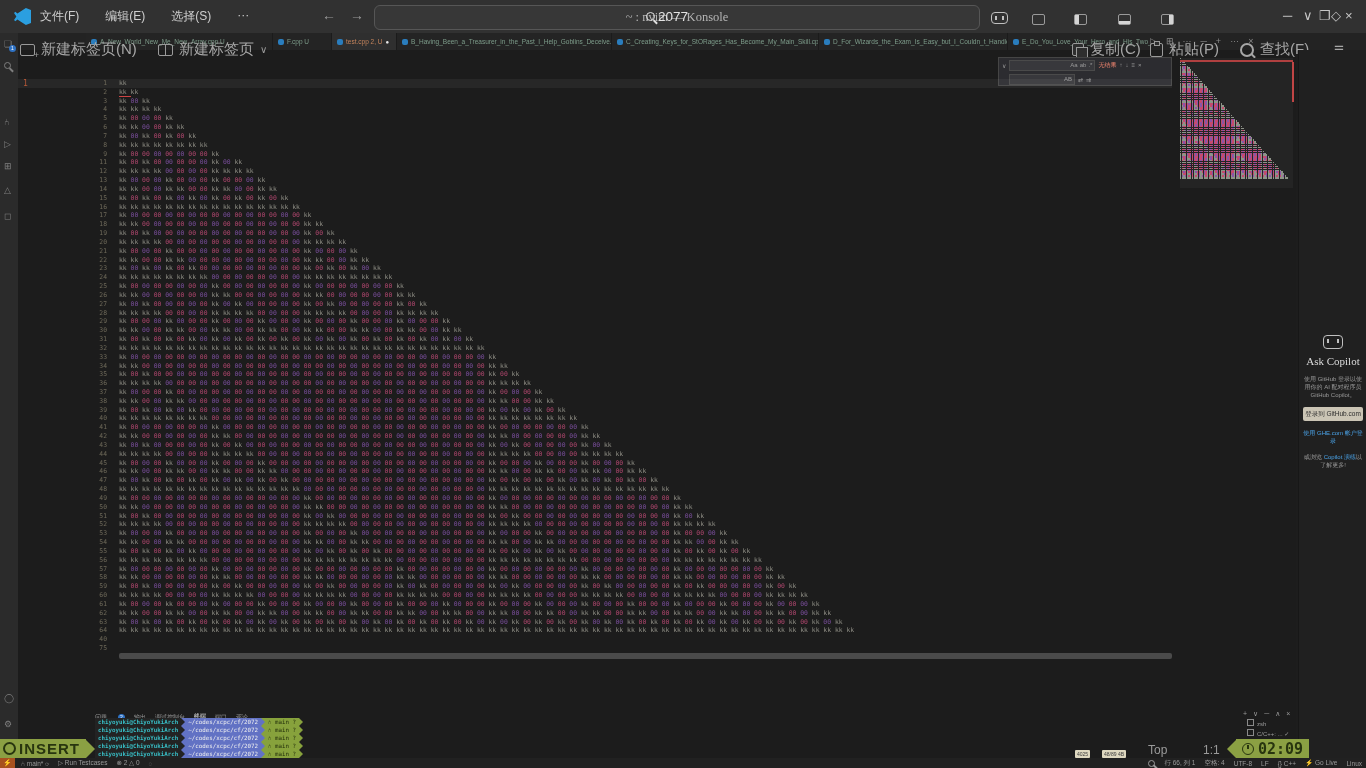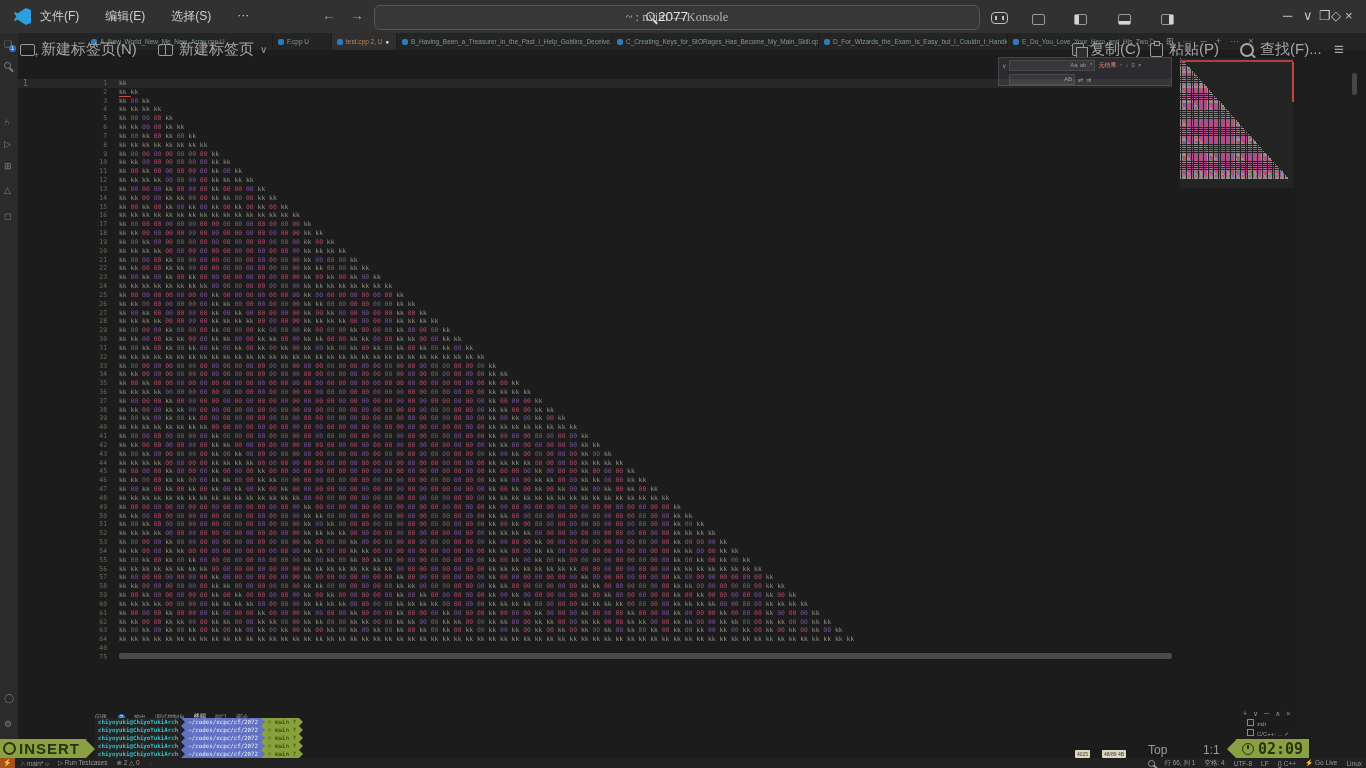--- a/index.html
+++ b/index.html
@@ -2488,21 +2488,20 @@
   <div class="abs" id="nvim-lines">
       <div class="nvrow cursorline"><span class="num">1</span><span class="ct"><span class="tok-kk">kk </span></span></div>
       <div class="nvrow"><span class="num">2</span><span class="ct"><span class="tok-kk u-red">kk </span><span class="tok-kk">kk </span></span></div>
       <div class="nvrow"><span class="num">3</span><span class="ct"><span class="tok-kk">kk </span><span class="tok-v">00 </span><span class="tok-kk">kk </span></span></div>
       <div class="nvrow"><span class="num">4</span><span class="ct"><span class="tok-kk">kk </span><span class="tok-kk">kk </span><span class="tok-kk">kk </span><span class="tok-kk">kk </span></span></div>
       <div class="nvrow"><span class="num">5</span><span class="ct"><span class="tok-kk">kk </span><span class="tok-p">00 </span><span class="tok-v">00 </span><span class="tok-p">00 </span><span class="tok-kk">kk </span></span></div>
       <div class="nvrow"><span class="num">6</span><span class="ct"><span class="tok-kk">kk </span><span class="tok-kk">kk </span><span class="tok-v">00 </span><span class="tok-p">00 </span><span class="tok-kk">kk </span><span class="tok-kk">kk </span></span></div>
       <div class="nvrow"><span class="num">7</span><span class="ct"><span class="tok-kk">kk </span><span class="tok-v">00 </span><span class="tok-kk">kk </span><span class="tok-p">00 </span><span class="tok-kk">kk </span><span class="tok-p">00 </span><span class="tok-kk">kk </span></span></div>
       <div class="nvrow"><span class="num">8</span><span class="ct"><span class="tok-kk">kk </span><span class="tok-kk">kk </span><span class="tok-kk">kk </span><span class="tok-kk">kk </span><span class="tok-kk">kk </span><span class="tok-kk">kk </span><span class="tok-kk">kk </span><span class="tok-kk">kk </span></span></div>
       <div class="nvrow"><span class="num">9</span><span class="ct"><span class="tok-kk">kk </span><span class="tok-p">00 </span><span class="tok-p">00 </span><span class="tok-v">00 </span><span class="tok-p">00 </span><span class="tok-v">00 </span><span class="tok-p">00 </span><span class="tok-p">00 </span><span class="tok-kk">kk </span></span></div>
-      <div class="nvrow"><span class="num">10</span><span class="ct"><span class="tok-kk">kk </span><span class="tok-kk">kk </span><span class="tok-v">00 </span><span class="tok-p">00 </span><span class="tok-p">00 </span><span class="tok-v">00 </span><span class="tok-p">00 </span><span class="tok-v">00 </span><span class="tok-kk">kk </span><span class="tok-kk">kk </span></span></div>
       <div class="nvrow"><span class="num">11</span><span class="ct"><span class="tok-kk">kk </span><span class="tok-p">00 </span><span class="tok-kk">kk </span><span class="tok-p">00 </span><span class="tok-v">00 </span><span class="tok-p">00 </span><span class="tok-p">00 </span><span class="tok-v">00 </span><span class="tok-kk">kk </span><span class="tok-v">00 </span><span class="tok-kk">kk </span></span></div>
       <div class="nvrow"><span class="num">12</span><span class="ct"><span class="tok-kk">kk </span><span class="tok-kk">kk </span><span class="tok-kk">kk </span><span class="tok-kk">kk </span><span class="tok-v">00 </span><span class="tok-p">00 </span><span class="tok-v">00 </span><span class="tok-p">00 </span><span class="tok-kk">kk </span><span class="tok-kk">kk </span><span class="tok-kk">kk </span><span class="tok-kk">kk </span></span></div>
       <div class="nvrow"><span class="num">13</span><span class="ct"><span class="tok-kk">kk </span><span class="tok-v">00 </span><span class="tok-p">00 </span><span class="tok-v">00 </span><span class="tok-kk">kk </span><span class="tok-p">00 </span><span class="tok-v">00 </span><span class="tok-p">00 </span><span class="tok-kk">kk </span><span class="tok-p">00 </span><span class="tok-p">00 </span><span class="tok-v">00 </span><span class="tok-kk">kk </span></span></div>
       <div class="nvrow"><span class="num">14</span><span class="ct"><span class="tok-kk">kk </span><span class="tok-kk">kk </span><span class="tok-p">00 </span><span class="tok-v">00 </span><span class="tok-kk">kk </span><span class="tok-kk">kk </span><span class="tok-p">00 </span><span class="tok-p">00 </span><span class="tok-kk">kk </span><span class="tok-kk">kk </span><span class="tok-v">00 </span><span class="tok-p">00 </span><span class="tok-kk">kk </span><span class="tok-kk">kk </span></span></div>
       <div class="nvrow"><span class="num">15</span><span class="ct"><span class="tok-kk">kk </span><span class="tok-p">00 </span><span class="tok-kk">kk </span><span class="tok-p">00 </span><span class="tok-kk">kk </span><span class="tok-v">00 </span><span class="tok-kk">kk </span><span class="tok-v">00 </span><span class="tok-kk">kk </span><span class="tok-p">00 </span><span class="tok-kk">kk </span><span class="tok-p">00 </span><span class="tok-kk">kk </span><span class="tok-p">00 </span><span class="tok-kk">kk </span></span></div>
       <div class="nvrow"><span class="num">16</span><span class="ct"><span class="tok-kk">kk </span><span class="tok-kk">kk </span><span class="tok-kk">kk </span><span class="tok-kk">kk </span><span class="tok-kk">kk </span><span class="tok-kk">kk </span><span class="tok-kk">kk </span><span class="tok-kk">kk </span><span class="tok-kk">kk </span><span class="tok-kk">kk </span><span class="tok-kk">kk </span><span class="tok-kk">kk </span><span class="tok-kk">kk </span><span class="tok-kk">kk </span><span class="tok-kk">kk </span><span class="tok-kk">kk </span></span></div>
       <div class="nvrow"><span class="num">17</span><span class="ct"><span class="tok-kk">kk </span><span class="tok-v">00 </span><span class="tok-p">00 </span><span class="tok-p">00 </span><span class="tok-v">00 </span><span class="tok-p">00 </span><span class="tok-v">00 </span><span class="tok-p">00 </span><span class="tok-p">00 </span><span class="tok-v">00 </span><span class="tok-p">00 </span><span class="tok-v">00 </span><span class="tok-p">00 </span><span class="tok-p">00 </span><span class="tok-v">00 </span><span class="tok-p">00 </span><span class="tok-kk">kk </span></span></div>
       <div class="nvrow"><span class="num">18</span><span class="ct"><span class="tok-kk">kk </span><span class="tok-kk">kk </span><span class="tok-p">00 </span><span class="tok-v">00 </span><span class="tok-p">00 </span><span class="tok-p">00 </span><span class="tok-v">00 </span><span class="tok-p">00 </span><span class="tok-v">00 </span><span class="tok-p">00 </span><span class="tok-p">00 </span><span class="tok-v">00 </span><span class="tok-p">00 </span><span class="tok-v">00 </span><span class="tok-p">00 </span><span class="tok-p">00 </span><span class="tok-kk">kk </span><span class="tok-kk">kk </span></span></div>
       <div class="nvrow"><span class="num">19</span><span class="ct"><span class="tok-kk">kk </span><span class="tok-p">00 </span><span class="tok-kk">kk </span><span class="tok-v">00 </span><span class="tok-p">00 </span><span class="tok-v">00 </span><span class="tok-p">00 </span><span class="tok-p">00 </span><span class="tok-v">00 </span><span class="tok-p">00 </span><span class="tok-v">00 </span><span class="tok-p">00 </span><span class="tok-p">00 </span><span class="tok-v">00 </span><span class="tok-p">00 </span><span class="tok-v">00 </span><span class="tok-kk">kk </span><span class="tok-p">00 </span><span class="tok-kk">kk </span></span></div>
       <div class="nvrow"><span class="num">20</span><span class="ct"><span class="tok-kk">kk </span><span class="tok-kk">kk </span><span class="tok-kk">kk </span><span class="tok-kk">kk </span><span class="tok-p">00 </span><span class="tok-v">00 </span><span class="tok-p">00 </span><span class="tok-v">00 </span><span class="tok-p">00 </span><span class="tok-p">00 </span><span class="tok-v">00 </span><span class="tok-p">00 </span><span class="tok-v">00 </span><span class="tok-p">00 </span><span class="tok-p">00 </span><span class="tok-v">00 </span><span class="tok-kk">kk </span><span class="tok-kk">kk </span><span class="tok-kk">kk </span><span class="tok-kk">kk </span></span></div>
@@ -2548,20 +2547,34 @@
       <div class="nvrow"><span class="num">60</span><span class="ct"><span class="tok-kk">kk </span><span class="tok-kk">kk </span><span class="tok-kk">kk </span><span class="tok-kk">kk </span><span class="tok-p">00 </span><span class="tok-v">00 </span><span class="tok-p">00 </span><span class="tok-v">00 </span><span class="tok-kk">kk </span><span class="tok-kk">kk </span><span class="tok-kk">kk </span><span class="tok-kk">kk </span><span class="tok-v">00 </span><span class="tok-p">00 </span><span class="tok-p">00 </span><span class="tok-v">00 </span><span class="tok-kk">kk </span><span class="tok-kk">kk </span><span class="tok-kk">kk </span><span class="tok-kk">kk </span><span class="tok-v">00 </span><span class="tok-p">00 </span><span class="tok-v">00 </span><span class="tok-p">00 </span><span class="tok-kk">kk </span><span class="tok-kk">kk </span><span class="tok-kk">kk </span><span class="tok-kk">kk </span><span class="tok-p">00 </span><span class="tok-p">00 </span><span class="tok-v">00 </span><span class="tok-p">00 </span><span class="tok-kk">kk </span><span class="tok-kk">kk </span><span class="tok-kk">kk </span><span class="tok-kk">kk </span><span class="tok-p">00 </span><span class="tok-v">00 </span><span class="tok-p">00 </span><span class="tok-p">00 </span><span class="tok-kk">kk </span><span class="tok-kk">kk </span><span class="tok-kk">kk </span><span class="tok-kk">kk </span><span class="tok-p">00 </span><span class="tok-v">00 </span><span class="tok-p">00 </span><span class="tok-v">00 </span><span class="tok-kk">kk </span><span class="tok-kk">kk </span><span class="tok-kk">kk </span><span class="tok-kk">kk </span><span class="tok-v">00 </span><span class="tok-p">00 </span><span class="tok-p">00 </span><span class="tok-v">00 </span><span class="tok-kk">kk </span><span class="tok-kk">kk </span><span class="tok-kk">kk </span><span class="tok-kk">kk </span></span></div>
       <div class="nvrow"><span class="num">61</span><span class="ct"><span class="tok-kk">kk </span><span class="tok-p">00 </span><span class="tok-v">00 </span><span class="tok-p">00 </span><span class="tok-kk">kk </span><span class="tok-p">00 </span><span class="tok-p">00 </span><span class="tok-v">00 </span><span class="tok-kk">kk </span><span class="tok-v">00 </span><span class="tok-p">00 </span><span class="tok-p">00 </span><span class="tok-kk">kk </span><span class="tok-p">00 </span><span class="tok-v">00 </span><span class="tok-p">00 </span><span class="tok-kk">kk </span><span class="tok-v">00 </span><span class="tok-p">00 </span><span class="tok-v">00 </span><span class="tok-kk">kk </span><span class="tok-p">00 </span><span class="tok-v">00 </span><span class="tok-p">00 </span><span class="tok-kk">kk </span><span class="tok-p">00 </span><span class="tok-p">00 </span><span class="tok-v">00 </span><span class="tok-kk">kk </span><span class="tok-v">00 </span><span class="tok-p">00 </span><span class="tok-p">00 </span><span class="tok-kk">kk </span><span class="tok-p">00 </span><span class="tok-v">00 </span><span class="tok-p">00 </span><span class="tok-kk">kk </span><span class="tok-v">00 </span><span class="tok-p">00 </span><span class="tok-v">00 </span><span class="tok-kk">kk </span><span class="tok-p">00 </span><span class="tok-v">00 </span><span class="tok-p">00 </span><span class="tok-kk">kk </span><span class="tok-p">00 </span><span class="tok-p">00 </span><span class="tok-v">00 </span><span class="tok-kk">kk </span><span class="tok-v">00 </span><span class="tok-p">00 </span><span class="tok-p">00 </span><span class="tok-kk">kk </span><span class="tok-p">00 </span><span class="tok-v">00 </span><span class="tok-p">00 </span><span class="tok-kk">kk </span><span class="tok-v">00 </span><span class="tok-p">00 </span><span class="tok-v">00 </span><span class="tok-kk">kk </span></span></div>
       <div class="nvrow"><span class="num">62</span><span class="ct"><span class="tok-kk">kk </span><span class="tok-kk">kk </span><span class="tok-p">00 </span><span class="tok-p">00 </span><span class="tok-kk">kk </span><span class="tok-kk">kk </span><span class="tok-v">00 </span><span class="tok-p">00 </span><span class="tok-kk">kk </span><span class="tok-kk">kk </span><span class="tok-p">00 </span><span class="tok-v">00 </span><span class="tok-kk">kk </span><span class="tok-kk">kk </span><span class="tok-v">00 </span><span class="tok-p">00 </span><span class="tok-kk">kk </span><span class="tok-kk">kk </span><span class="tok-p">00 </span><span class="tok-v">00 </span><span class="tok-kk">kk </span><span class="tok-kk">kk </span><span class="tok-p">00 </span><span class="tok-p">00 </span><span class="tok-kk">kk </span><span class="tok-kk">kk </span><span class="tok-v">00 </span><span class="tok-p">00 </span><span class="tok-kk">kk </span><span class="tok-kk">kk </span><span class="tok-p">00 </span><span class="tok-v">00 </span><span class="tok-kk">kk </span><span class="tok-kk">kk </span><span class="tok-v">00 </span><span class="tok-p">00 </span><span class="tok-kk">kk </span><span class="tok-kk">kk </span><span class="tok-p">00 </span><span class="tok-v">00 </span><span class="tok-kk">kk </span><span class="tok-kk">kk </span><span class="tok-p">00 </span><span class="tok-p">00 </span><span class="tok-kk">kk </span><span class="tok-kk">kk </span><span class="tok-v">00 </span><span class="tok-p">00 </span><span class="tok-kk">kk </span><span class="tok-kk">kk </span><span class="tok-p">00 </span><span class="tok-v">00 </span><span class="tok-kk">kk </span><span class="tok-kk">kk </span><span class="tok-v">00 </span><span class="tok-p">00 </span><span class="tok-kk">kk </span><span class="tok-kk">kk </span><span class="tok-p">00 </span><span class="tok-v">00 </span><span class="tok-kk">kk </span><span class="tok-kk">kk </span></span></div>
       <div class="nvrow"><span class="num">63</span><span class="ct"><span class="tok-kk">kk </span><span class="tok-v">00 </span><span class="tok-kk">kk </span><span class="tok-v">00 </span><span class="tok-kk">kk </span><span class="tok-p">00 </span><span class="tok-kk">kk </span><span class="tok-p">00 </span><span class="tok-kk">kk </span><span class="tok-p">00 </span><span class="tok-kk">kk </span><span class="tok-v">00 </span><span class="tok-kk">kk </span><span class="tok-v">00 </span><span class="tok-kk">kk </span><span class="tok-p">00 </span><span class="tok-kk">kk </span><span class="tok-p">00 </span><span class="tok-kk">kk </span><span class="tok-p">00 </span><span class="tok-kk">kk </span><span class="tok-v">00 </span><span class="tok-kk">kk </span><span class="tok-v">00 </span><span class="tok-kk">kk </span><span class="tok-p">00 </span><span class="tok-kk">kk </span><span class="tok-p">00 </span><span class="tok-kk">kk </span><span class="tok-p">00 </span><span class="tok-kk">kk </span><span class="tok-v">00 </span><span class="tok-kk">kk </span><span class="tok-v">00 </span><span class="tok-kk">kk </span><span class="tok-p">00 </span><span class="tok-kk">kk </span><span class="tok-p">00 </span><span class="tok-kk">kk </span><span class="tok-p">00 </span><span class="tok-kk">kk </span><span class="tok-v">00 </span><span class="tok-kk">kk </span><span class="tok-v">00 </span><span class="tok-kk">kk </span><span class="tok-p">00 </span><span class="tok-kk">kk </span><span class="tok-p">00 </span><span class="tok-kk">kk </span><span class="tok-p">00 </span><span class="tok-kk">kk </span><span class="tok-v">00 </span><span class="tok-kk">kk </span><span class="tok-v">00 </span><span class="tok-kk">kk </span><span class="tok-p">00 </span><span class="tok-kk">kk </span><span class="tok-p">00 </span><span class="tok-kk">kk </span><span class="tok-p">00 </span><span class="tok-kk">kk </span><span class="tok-v">00 </span><span class="tok-kk">kk </span></span></div>
       <div class="nvrow"><span class="num">64</span><span class="ct"><span class="tok-kk">kk </span><span class="tok-kk">kk </span><span class="tok-kk">kk </span><span class="tok-kk">kk </span><span class="tok-kk">kk </span><span class="tok-kk">kk </span><span class="tok-kk">kk </span><span class="tok-kk">kk </span><span class="tok-kk">kk </span><span class="tok-kk">kk </span><span class="tok-kk">kk </span><span class="tok-kk">kk </span><span class="tok-kk">kk </span><span class="tok-kk">kk </span><span class="tok-kk">kk </span><span class="tok-kk">kk </span><span class="tok-kk">kk </span><span class="tok-kk">kk </span><span class="tok-kk">kk </span><span class="tok-kk">kk </span><span class="tok-kk">kk </span><span class="tok-kk">kk </span><span class="tok-kk">kk </span><span class="tok-kk">kk </span><span class="tok-kk">kk </span><span class="tok-kk">kk </span><span class="tok-kk">kk </span><span class="tok-kk">kk </span><span class="tok-kk">kk </span><span class="tok-kk">kk </span><span class="tok-kk">kk </span><span class="tok-kk">kk </span><span class="tok-kk">kk </span><span class="tok-kk">kk </span><span class="tok-kk">kk </span><span class="tok-kk">kk </span><span class="tok-kk">kk </span><span class="tok-kk">kk </span><span class="tok-kk">kk </span><span class="tok-kk">kk </span><span class="tok-kk">kk </span><span class="tok-kk">kk </span><span class="tok-kk">kk </span><span class="tok-kk">kk </span><span class="tok-kk">kk </span><span class="tok-kk">kk </span><span class="tok-kk">kk </span><span class="tok-kk">kk </span><span class="tok-kk">kk </span><span class="tok-kk">kk </span><span class="tok-kk">kk </span><span class="tok-kk">kk </span><span class="tok-kk">kk </span><span class="tok-kk">kk </span><span class="tok-kk">kk </span><span class="tok-kk">kk </span><span class="tok-kk">kk </span><span class="tok-kk">kk </span><span class="tok-kk">kk </span><span class="tok-kk">kk </span><span class="tok-kk">kk </span><span class="tok-kk">kk </span><span class="tok-kk">kk </span><span class="tok-kk">kk </span></span></div>
       <div class="nvrow"><span class="num">40</span><span class="ct"></span></div>
       <div class="nvrow"><span class="num">75</span><span class="ct"></span></div>
     </div>
   <div class="abs" id="hbar"></div>
 
+  <div class="abs" id="copilot-panel">
+    <div class="cp-inner">
+      <div style="display:flex;justify-content:center;">
+          <span class="robot" style="width:18px;height:12px;"></span>
+        </div>
+      <div class="cp-title">Ask Copilot</div>
+      <div class="cp-body">使用 GitHub 登录以使用你的 AI 配对程序员 GitHub Copilot。</div>
+      <div class="cp-btn">登录到 GitHub.com</div>
+      <div class="cp-link">使用 GHE.com 帐户登录</div>
+      <div class="cp-more">
+        <span>或浏览 </span><a>Copilot 演练</a><span>以了解更多!</span>
+      </div>
+    </div>
+  </div>
 
   <div class="abs" id="panel-tabs">
       <span class="ptab">问题</span>
       <span class="pbadge">2</span>
       <span class="ptab">输出</span>
       <span class="ptab">调试控制台</span>
       <span class="ptab active">终端</span>
       <span class="ptab">端口</span>
       <span class="ptab">评论</span>
     </div>

